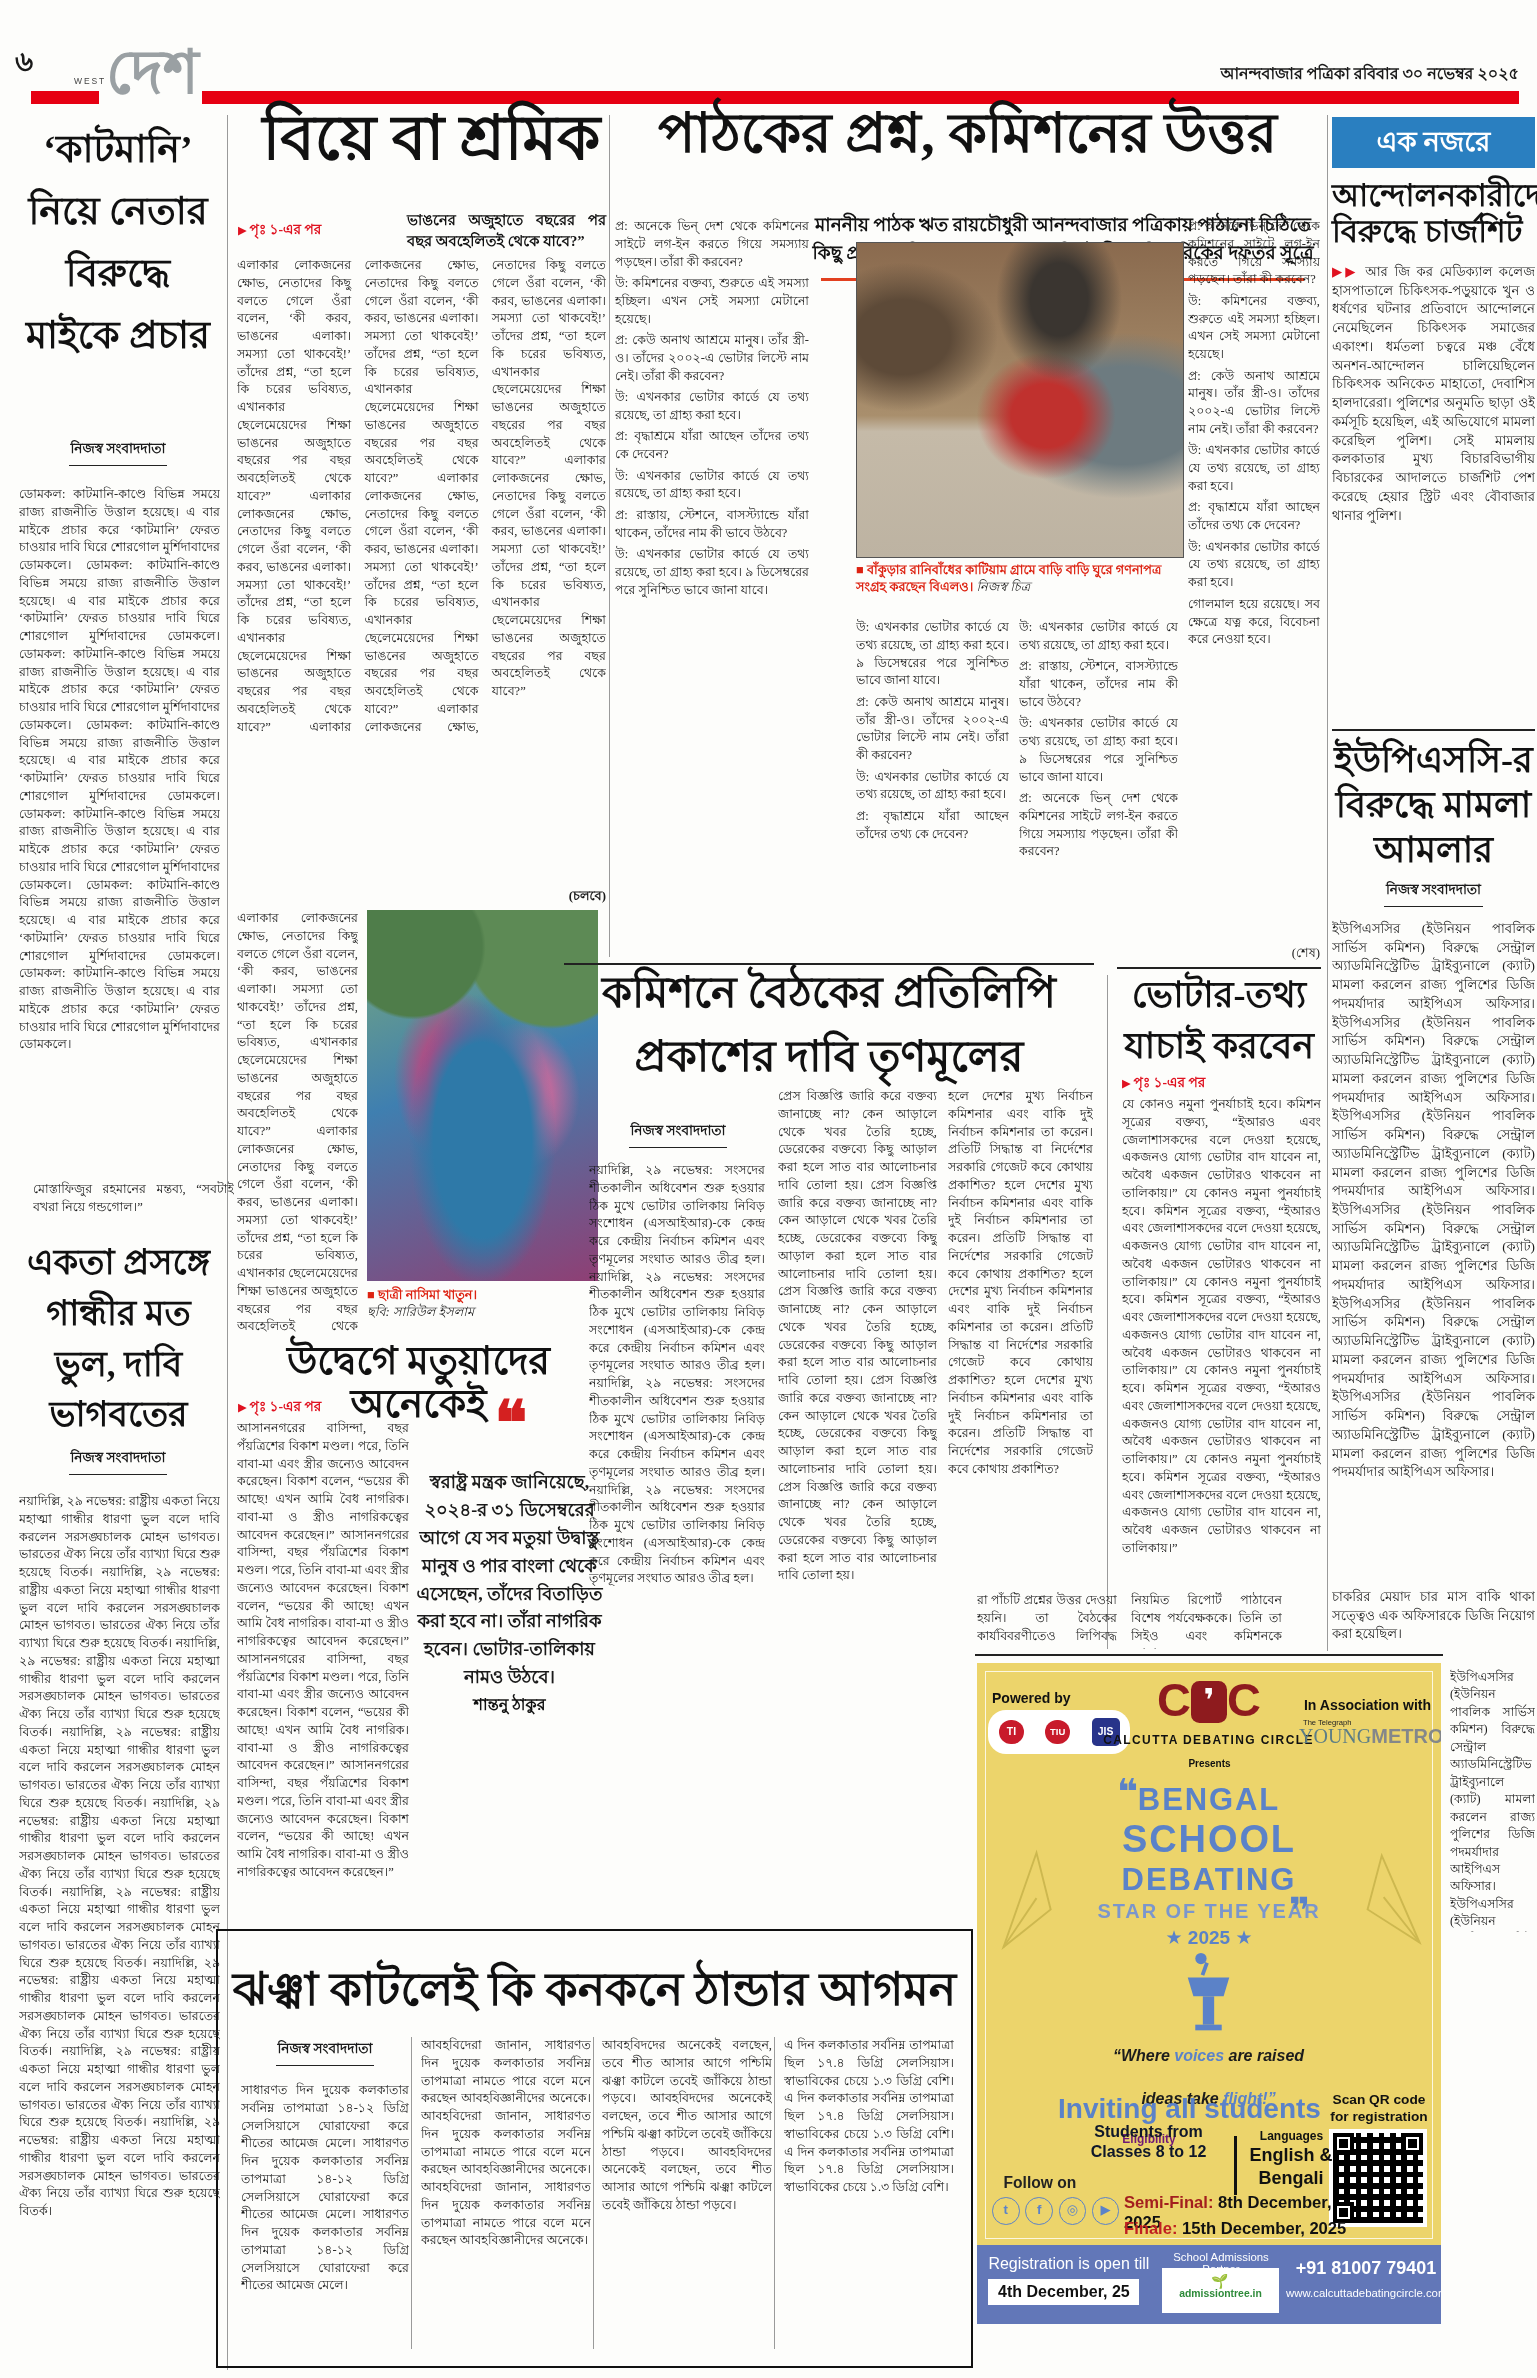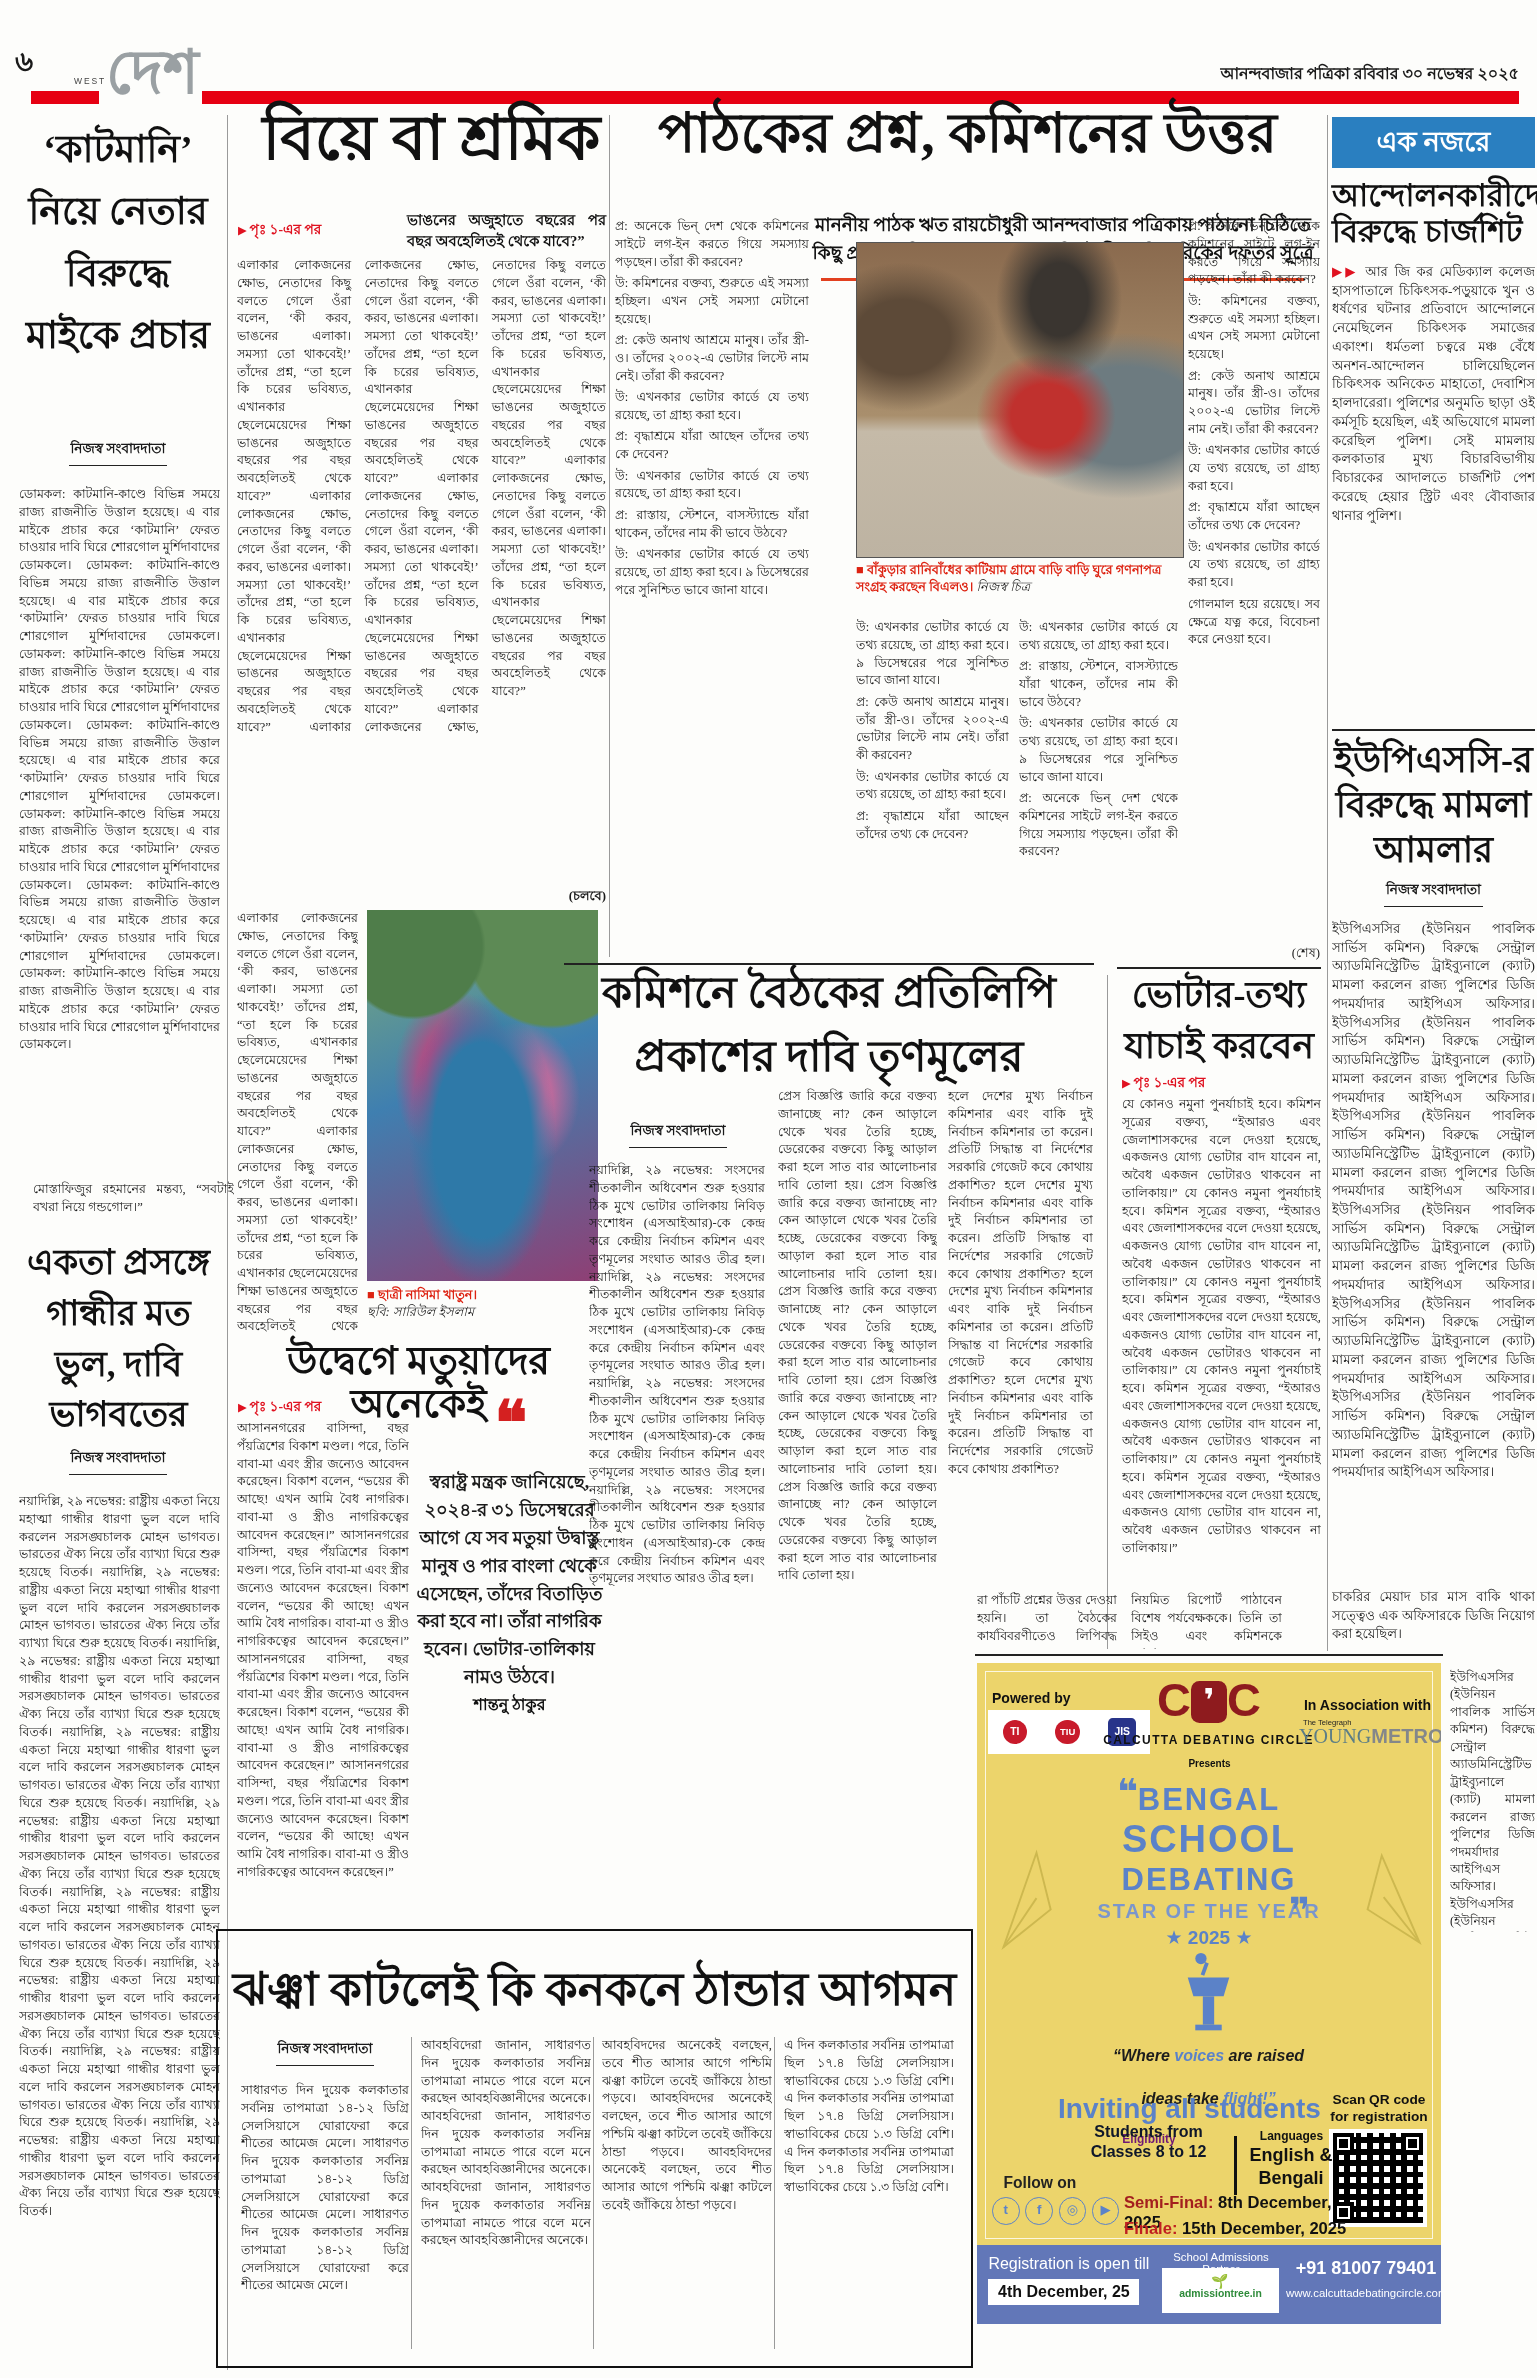--- a/index.html
+++ b/index.html
@@ -177,21 +177,21 @@
     <div class="abs body-txt" style="left:566px;top:106px;width:170px;height:312px;">এ দিন কলকাতার সর্বনিম্ন তাপমাত্রা ছিল ১৭.৪ ডিগ্রি সেলসিয়াস। স্বাভাবিকের চেয়ে ১.৩ ডিগ্রি বেশি। এ দিন কলকাতার সর্বনিম্ন তাপমাত্রা ছিল ১৭.৪ ডিগ্রি সেলসিয়াস। স্বাভাবিকের চেয়ে ১.৩ ডিগ্রি বেশি। এ দিন কলকাতার সর্বনিম্ন তাপমাত্রা ছিল ১৭.৪ ডিগ্রি সেলসিয়াস। স্বাভাবিকের চেয়ে ১.৩ ডিগ্রি বেশি।</div>
     <div class="vrule" style="left:193px;top:106px;height:312px;"></div>
     <div class="vrule" style="left:375px;top:106px;height:312px;"></div>
     <div class="vrule" style="left:556px;top:106px;height:312px;"></div>
   </div>
 
   <div class="ad" style="left:977px;top:1663px;width:464px;height:661px;">
     <div class="frame"></div>
 
     <div class="abs" style="left:15px;top:26.5px;font-size:14px;font-weight:bold;color:#111;">Powered by</div>
-    <div class="abs" style="left:11.4px;top:47px;width:162px;height:44px;background:#fff;border-radius:0;display:flex;align-items:center;justify-content:space-around;">
+    <div class="abs" style="left:11.4px;top:47px;width:142px;height:44px;background:#fff;border-radius:18px;display:flex;align-items:center;justify-content:space-around;">
       <span style="width:24.6px;height:24.6px;border-radius:50%;background:#c81a2b;color:#fff;font-size:10.4px;font-weight:bold;text-align:center;line-height:24.6px;">TI</span>
       <span style="width:24.6px;height:24.6px;border-radius:50%;background:#c81a2b;color:#fff;font-size:9.5px;font-weight:bold;text-align:center;line-height:24.6px;">TIU</span>
       <span style="width:28px;height:28px;border-radius:4.7px;background:#28348a;color:#fff;font-size:10.4px;font-weight:bold;text-align:center;line-height:28px;">JIS</span>
     </div>
 
     <div class="abs center" style="left:142px;top:13.2px;width:180px;font-size:47px;font-weight:900;color:#8e1b1e;line-height:1;">
       <span>C</span><span style="display:inline-block;background:#8e1b1e;color:#fff;border-radius:8.5px;font-size:32px;width:36px;height:42px;line-height:38px;vertical-align:5.7px;">❜</span><span>C</span>
     </div>
     <div class="abs center" style="left:118px;top:70px;width:227px;font-size:12px;font-weight:bold;letter-spacing:1.4px;color:#111;">CALCUTTA DEBATING CIRCLE</div>
 

